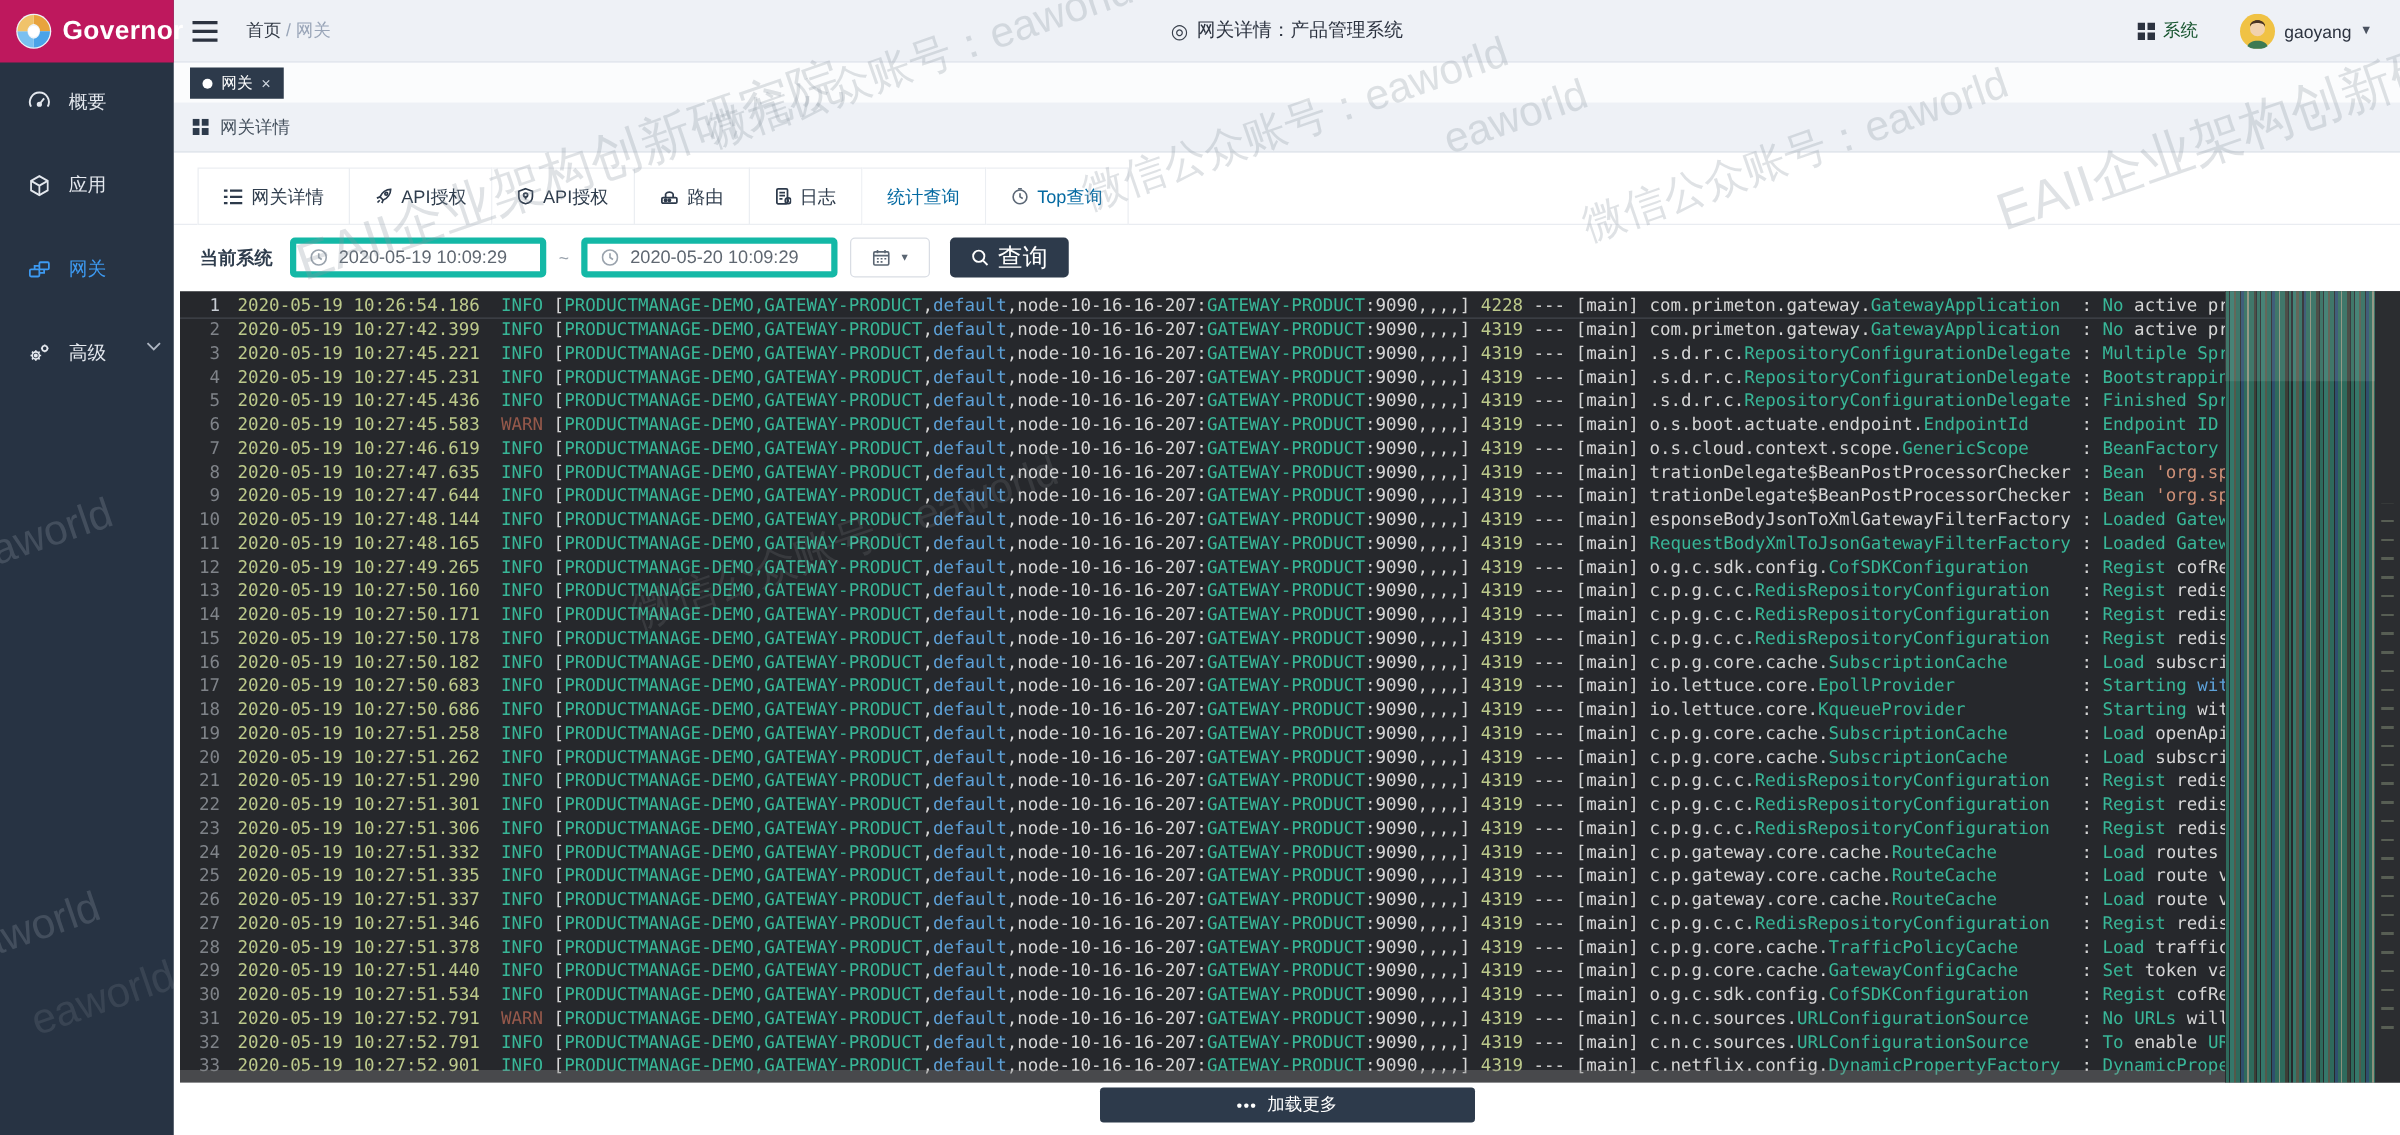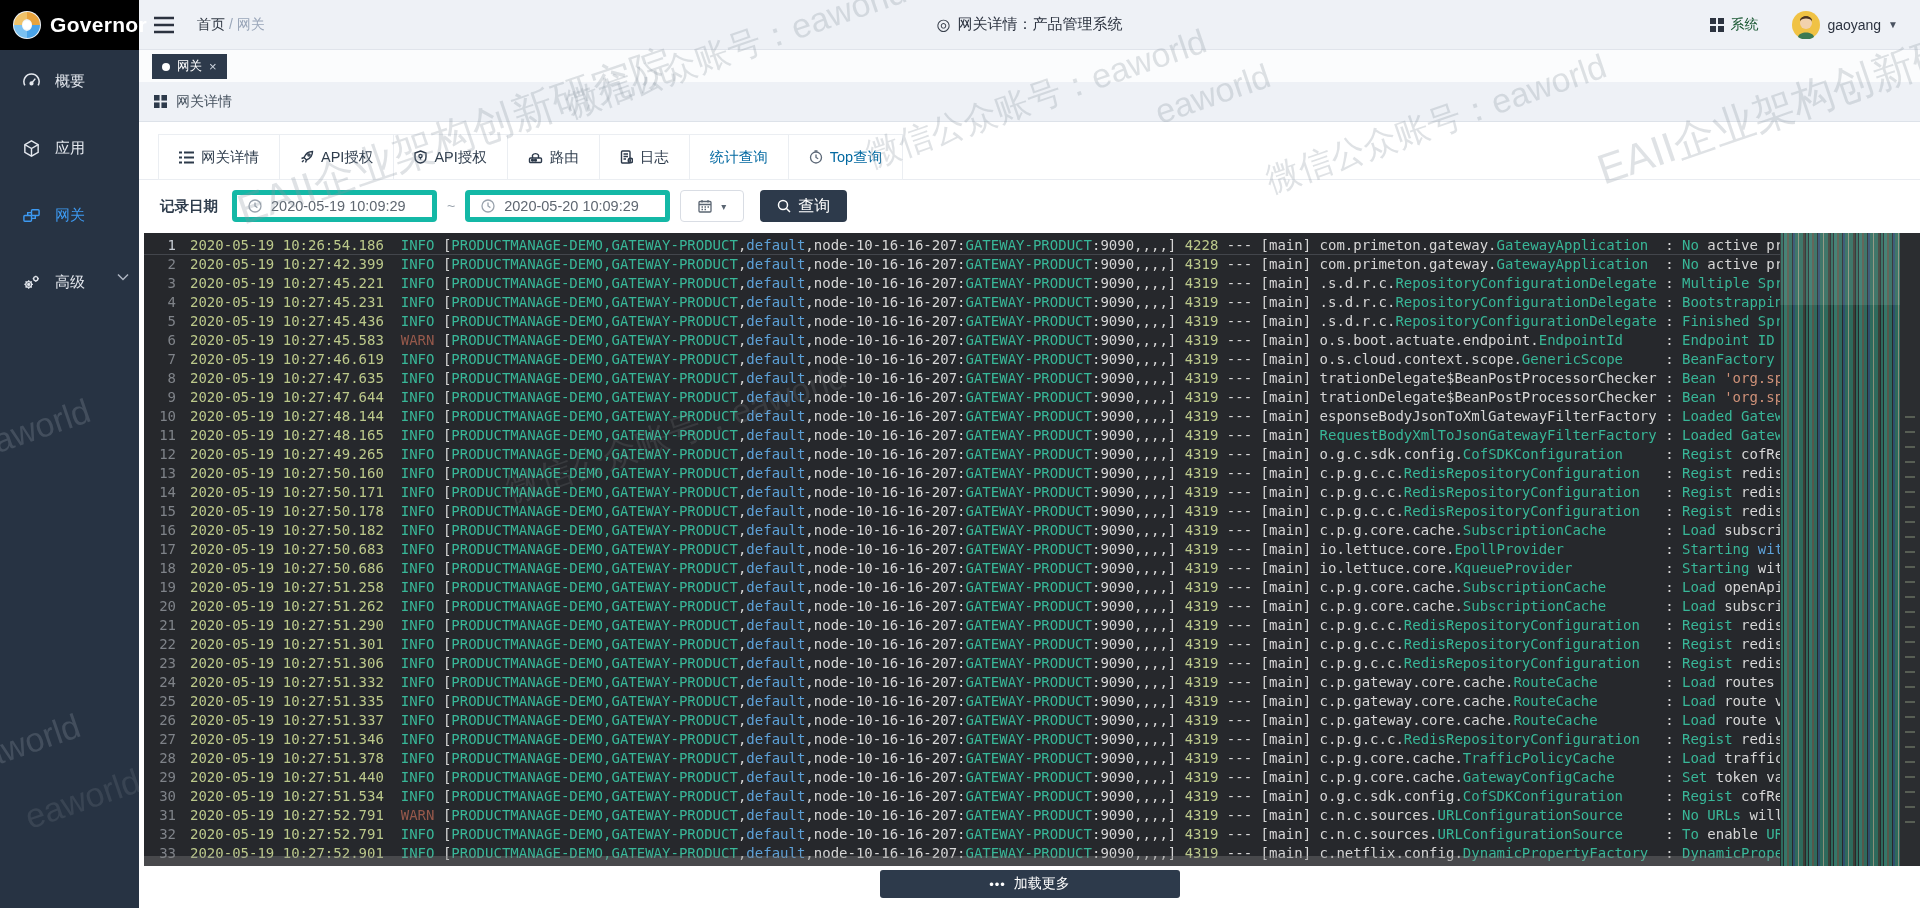--- a/index.html
+++ b/index.html
@@ -1,21 +1,21 @@
 <!DOCTYPE html>
 <html><head>
 <meta charset="utf-8">
 <style>
   * { box-sizing: border-box; margin: 0; padding: 0; }
   html,body { width:1920px; height:908px; }
   body { position:relative; font-family:"Liberation Sans",sans-serif; background:#fff; overflow:hidden; }
 
   
   #sidebar { position:absolute; left:0; top:0; bottom:0; width:139px; background:#273343; z-index:5; }
-  #logo { height:50px; background:#000000; display:flex; align-items:center; padding-left:12px; gap:8px; }
+  #logo { height:50px; background:#be185d; display:flex; align-items:center; padding-left:12px; gap:8px; }
   #logo .name { color:#fff; font-weight:bold; font-size:21px; letter-spacing:.3px; }
   #menu { padding-top:22px; }
   .menu-item { display:flex; align-items:flex-start; gap:14px; height:67px; padding-left:22px; padding-right:10px;
                color:#e4e8ee; font-size:15px; cursor:pointer; }
   .menu-item svg { flex:none; }
   .menu-item.active { color:#3d9af2; }
   .menu-item .chev { margin-left:auto; }
 
   
   #header { position:absolute; left:139px; top:0; right:0; height:50px; background:#eef1f6;
@@ -56,21 +56,21 @@
 
   #filterbar { height:52px; display:flex; align-items:center; gap:10px; padding-left:21px; }
   #filter-label { font-weight:bold; font-size:14.5px; color:#2f3d4d; margin-right:4px; }
   .date-input { width:205px; height:32px; border:5px solid #14b8a6; border-radius:4px; background:#fff;
                 display:flex; align-items:center; gap:9px; padding:0 11px; color:#5f6771; font-size:14.5px; cursor:text; }
   .tilde { color:#9aa3ad; font-size:14px; }
   #cal-btn { width:64px; height:32px; border:1px solid #d9dde4; border-radius:4px; background:#fff;
              display:flex; align-items:center; justify-content:center; gap:9px; color:#5a6572; cursor:pointer; }
   #cal-btn .caret { font-size:10px; color:#5a6572; }
   #search-btn { height:32px; padding:0 17px; margin-left:6px; background:#2d3a4b; color:#fff; border:none;
-                border-radius:4px; display:flex; align-items:center; gap:7px; font-size:16px; cursor:pointer; }
+                border-radius:4px; display:flex; align-items:center; gap:7px; font-size:20px; cursor:pointer; }
 
   
   #logwrap { position:absolute; left:5px; right:0; top:111px; bottom:42px; background:#26282c; }
   #loglines { position:absolute; left:0; top:3px; right:140px; bottom:0; overflow:hidden;
               font-family:"DejaVu Sans Mono","Liberation Mono",monospace; font-size:14px; line-height:19px; white-space:pre; }
   .log-line { height:19px; display:flex; }
   .log-line.current { border-bottom:1px solid #43464c; }
   .log-line.current .ln { color:#c8cdd4; }
   .ln { flex:none; width:32px; text-align:right; color:#7f8389; margin-right:14px; }
   .c-w { color:#d6d6d6; } .c-t { color:#38b798; } .c-b { color:#5da1d8; }
@@ -296,21 +296,21 @@
             <circle cx="7" cy="7.5" r="5.5"></circle>
               <path d="M7 4.5 V7.5 L9.2 8.8 M5.5 1 H8.5"></path>
           </svg>
         </span>
         <span>Top查询</span>
       </div>
     </div>
   </div>
 
   <div id="filterbar">
-    <span id="filter-label">记录日期</span>
+    <span id="filter-label">当前系统</span>
     <span class="date-input">
       <span class="ic">
         <svg width="14" height="14" viewBox="0 0 14 14" fill="none" stroke="#9aa3ad" stroke-width="1.3">
             <circle cx="7" cy="7" r="6"></circle>
             <path d="M7 3.6 V7 L9.4 8.6"></path>
           </svg>
       </span>
       <span>2020-05-19 10:09:29</span>
     </span>
     <span class="tilde">~</span>

